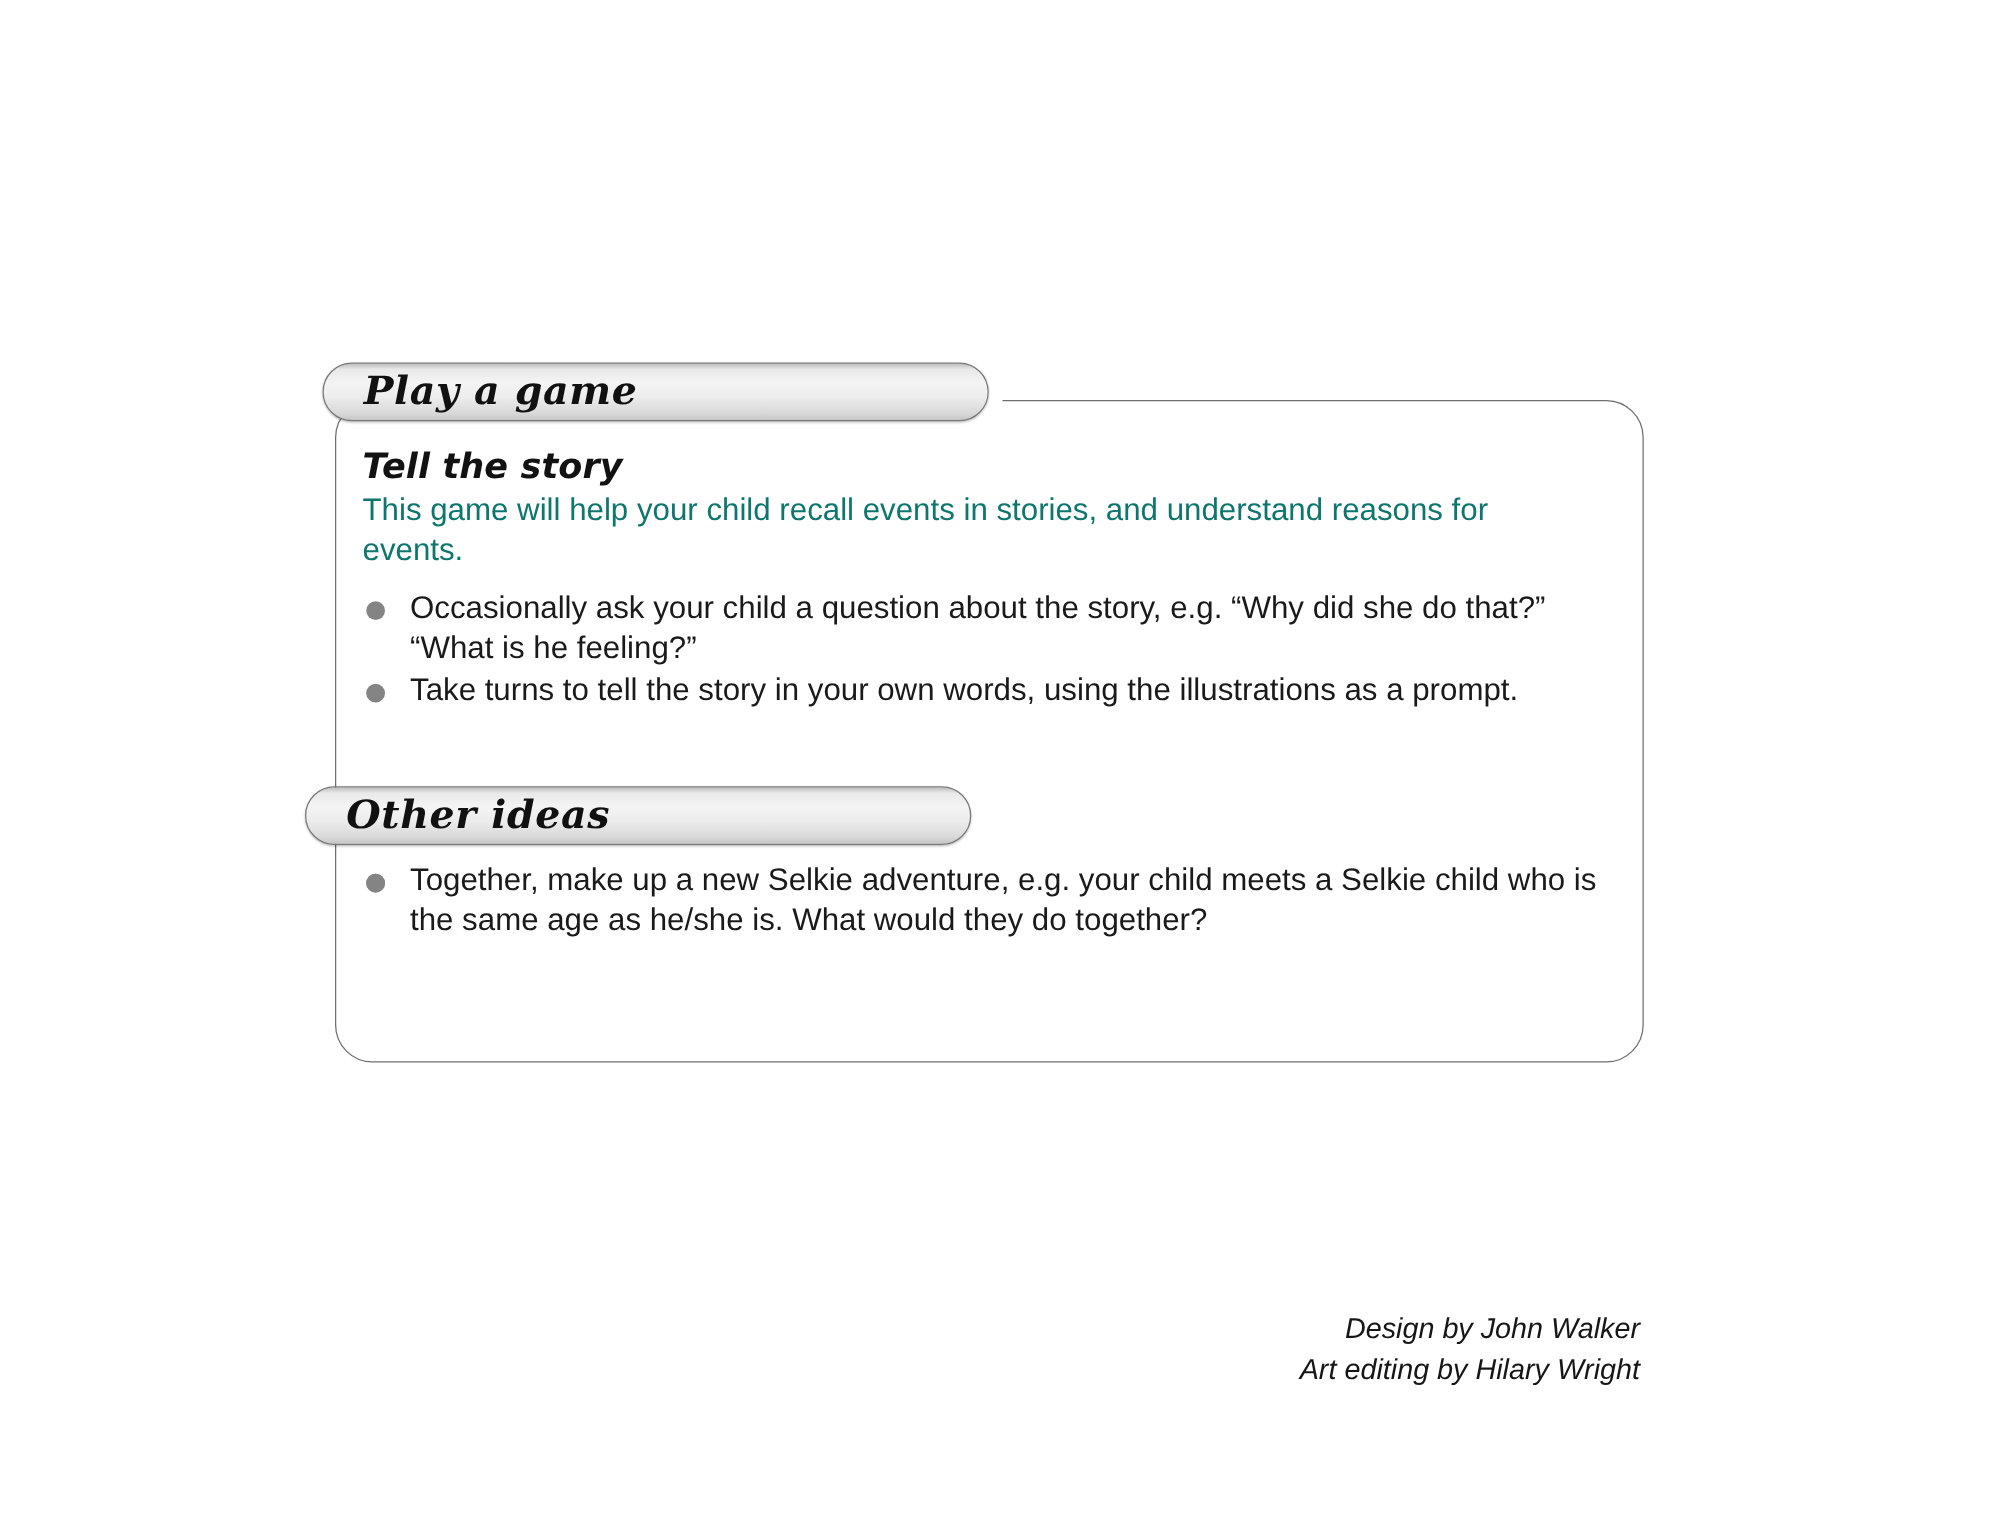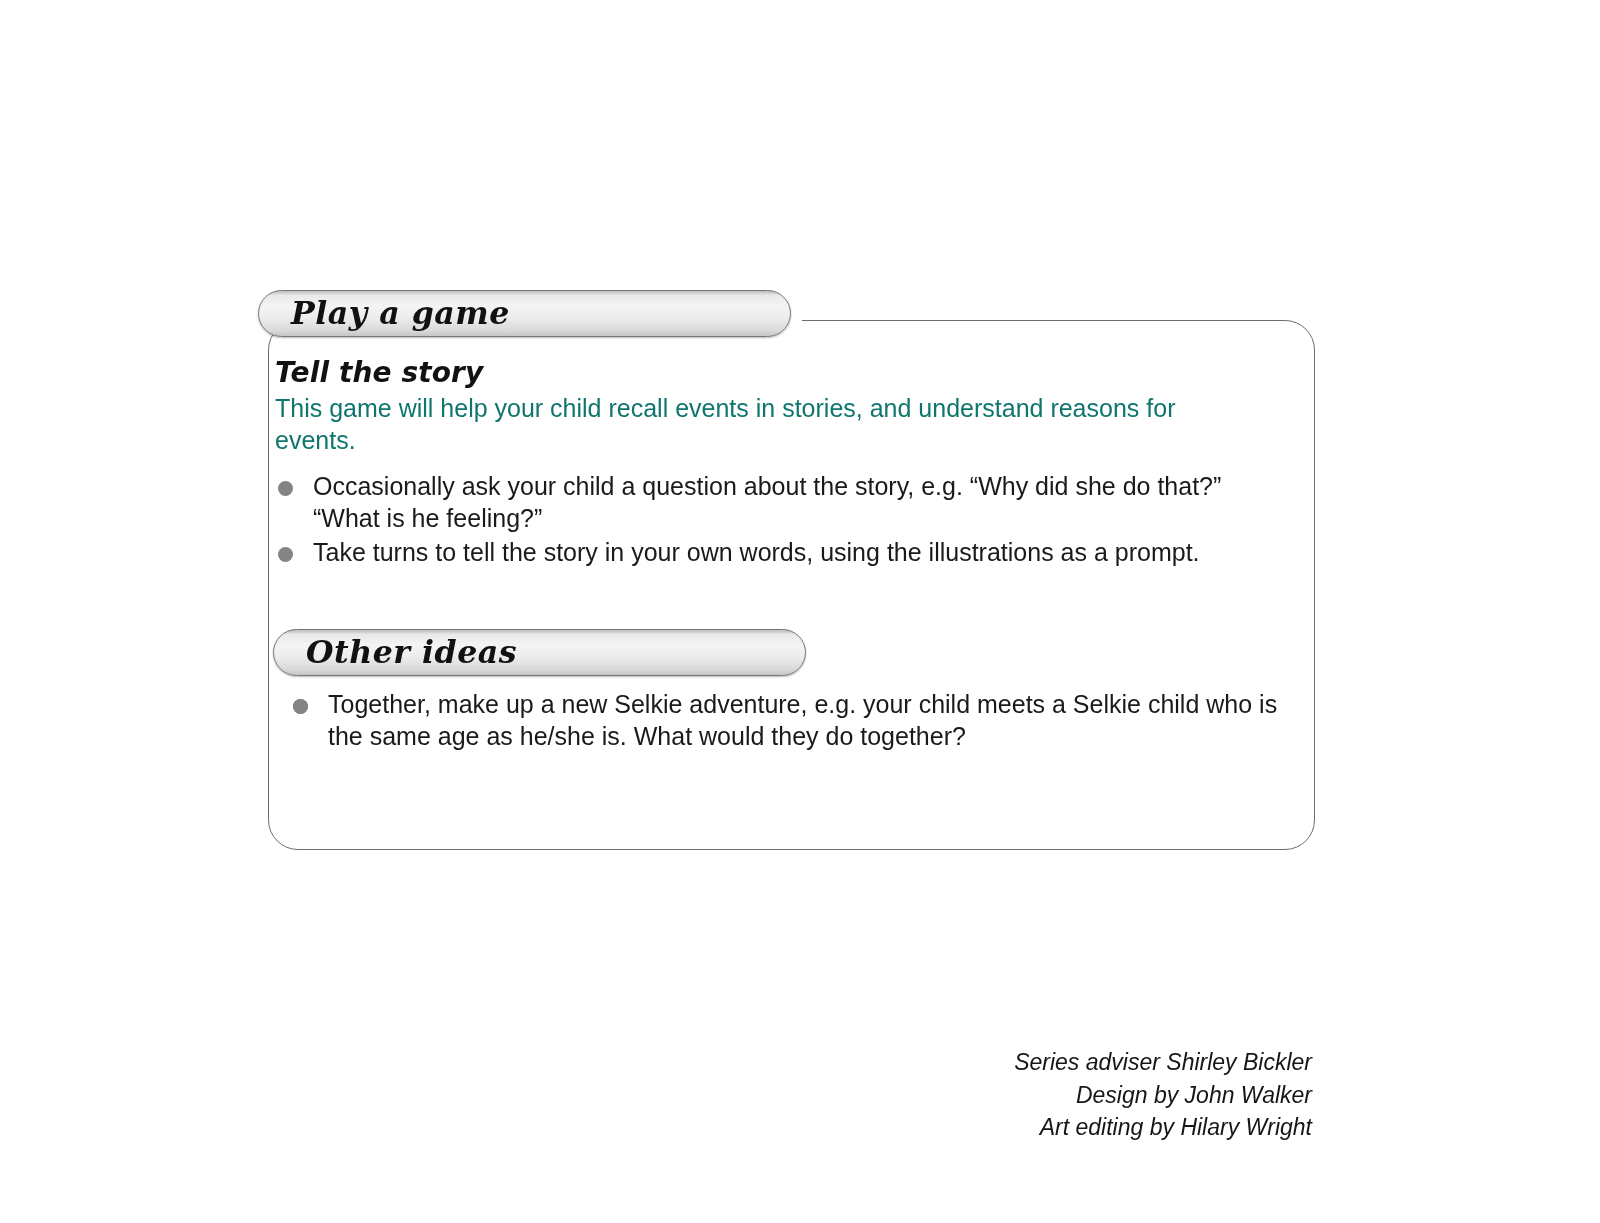--- a/index.html
+++ b/index.html
@@ -62,42 +62,42 @@
     box-shadow: 0 1px 2px rgba(0,0,0,0.28);
     display: flex;
     align-items: center;
   }
   .section-pill.pill-1 {
     left: 258px;
     top: 290px;
     width: 533px;
   }
   .section-pill.pill-2 {
-    left: 273px;
+    left: 244px;
     top: 629px;
     width: 533px;
   }
   .section-pill-label {
     margin-left: 32px;
     font-family: "DejaVu Serif", "Liberation Serif", serif;
     font-weight: 700;
     font-style: italic;
     font-size: 31px;
     letter-spacing: 0.5px;
     color: #111111;
     line-height: 1;
     transform: scaleX(1.02);
     transform-origin: left center;
     white-space: nowrap;
   }
 
   
   .card-body {
     position: absolute;
-    left: 275px;
+    left: 290px;
     top: 356px;
     width: 990px;
   }
 
   .sub-heading {
     font-family: "DejaVu Sans", sans-serif;
     font-weight: 700;
     font-style: italic;
     font-size: 28px;
     color: #121212;
@@ -199,18 +199,17 @@
         <span class="bullet-dot"></span>
       </li>
       <li>
         <span class="bullet-dot"></span>
         <span>Together, make up a new Selkie adventure, e.g. your child meets a Selkie child who is the same age as he/she is. What would they do together?</span>
       </li>
     </ul>
   </div>
 
   <div class="credits">
-    <div class="credits-line">Series adviser Shirley Bickler</div>
     <div class="credits-line">Design by John Walker</div>
     <div class="credits-line">Art editing by Hilary Wright</div>
   </div>
 
 </div>
 
 </body></html>

